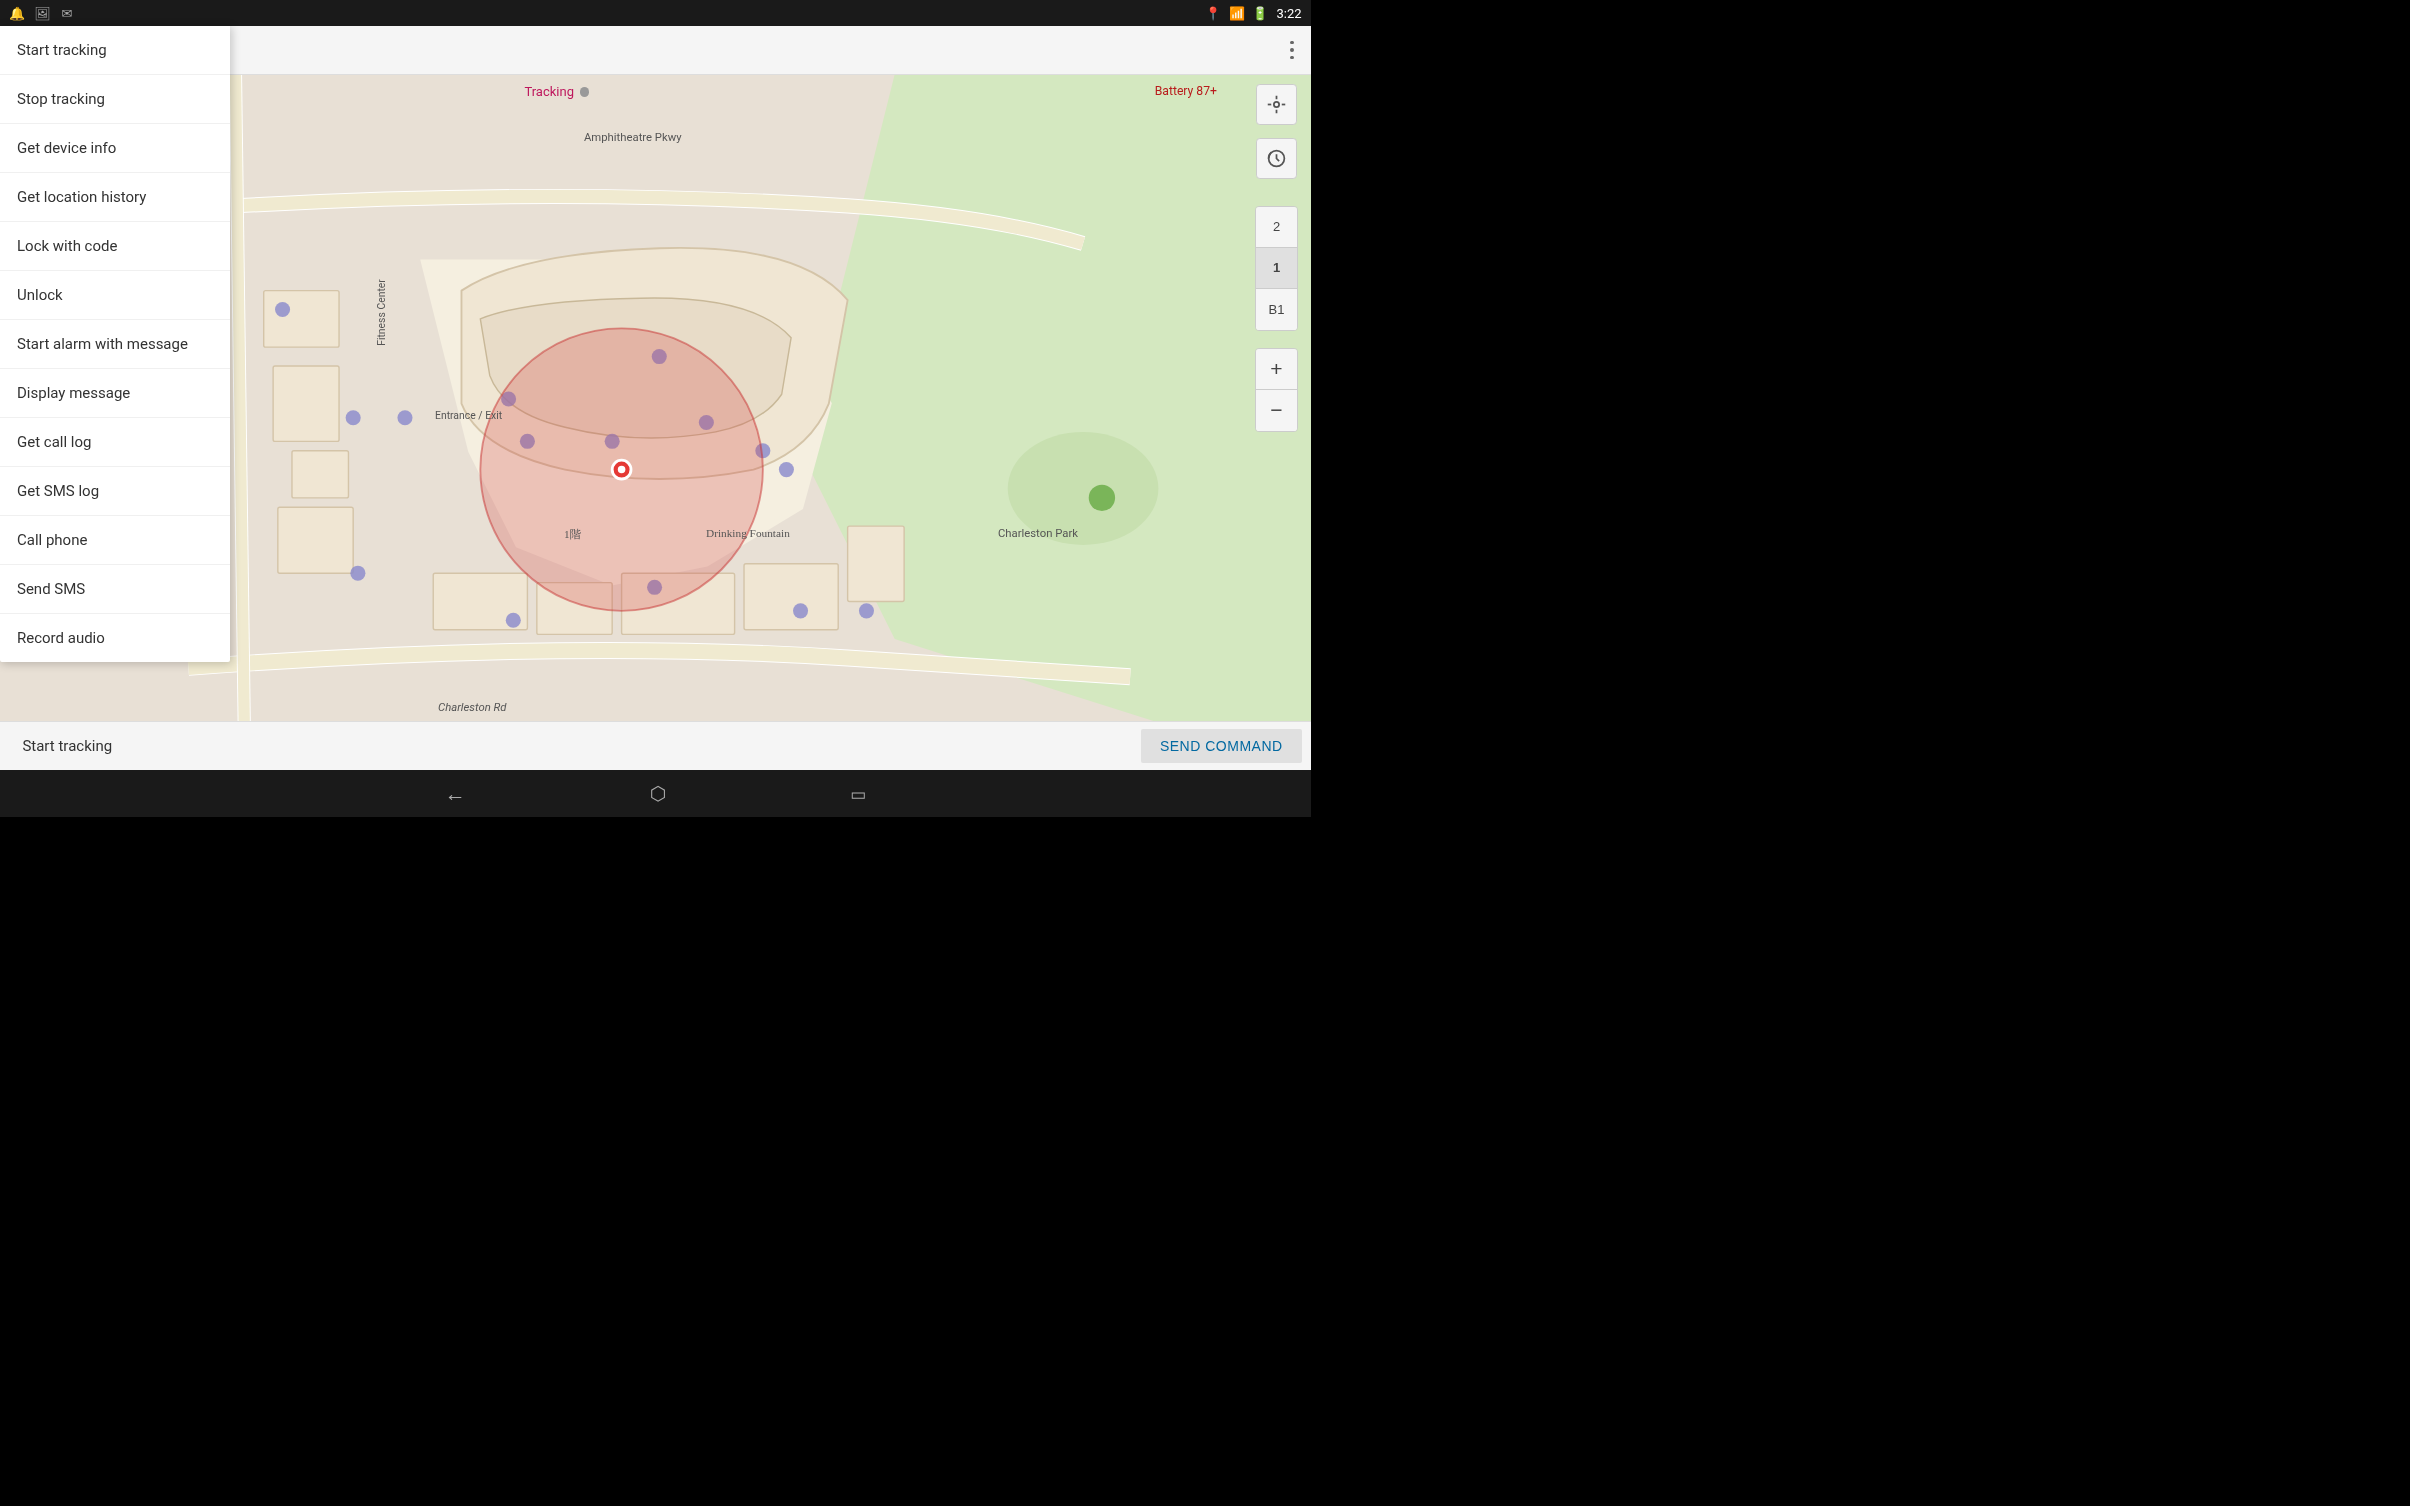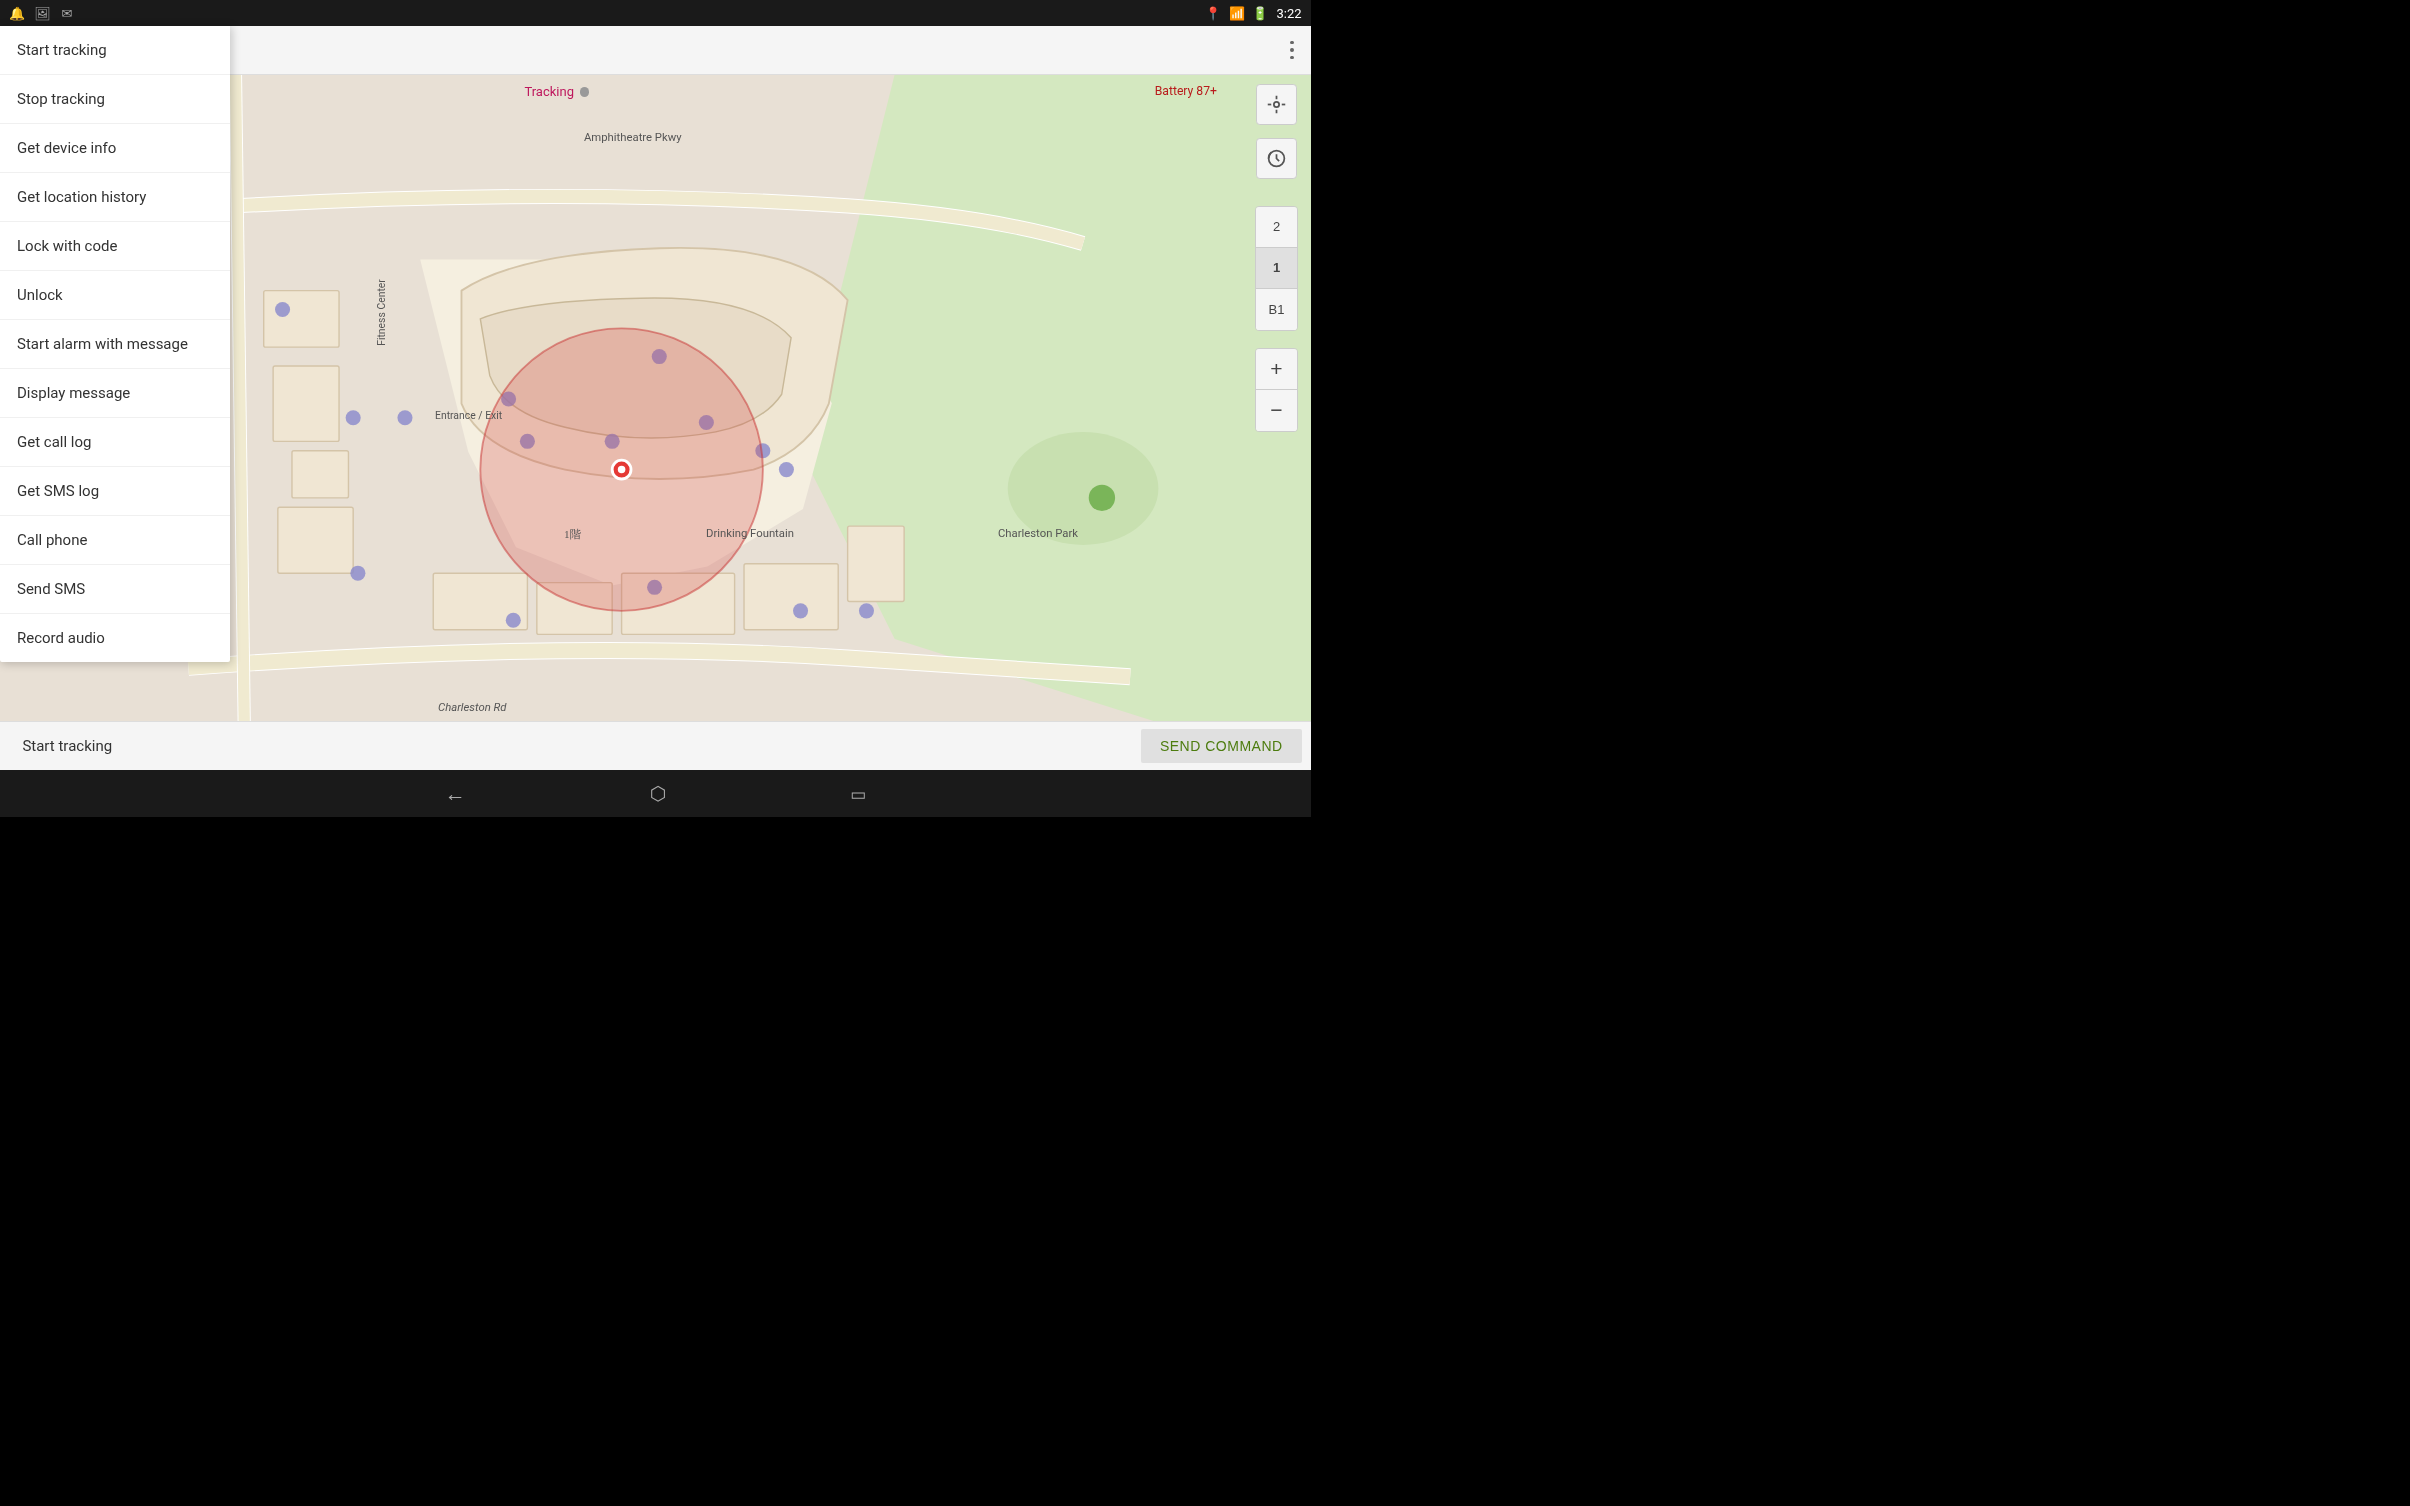--- a/index.html
+++ b/index.html
@@ -269,21 +269,21 @@
       padding: 0 9.4px;
       border-top: 0.9px solid #ddd;
       z-index: 60;
     }
 
     #send-command-btn {
       background: #e0e0e0;
       border: none;
       padding: 9.4px 19px;
       font-size: 14px;
-      color: #4d7c0f;
+      color: #0369a1;
       cursor: pointer;
       border-radius: 1.9px;
       text-transform: uppercase;
       letter-spacing: 0.5px;
     }
 
     
     #map-svg {
       position: absolute;
       inset: 0;
@@ -382,21 +382,21 @@
     <circle cx="660" cy="420" r="10" fill="#e53935" stroke="#fff" stroke-width="3"></circle>
     <circle cx="660" cy="420" r="4" fill="#fff"></circle>
 
     <circle cx="1170" cy="450" r="14" fill="#66aa44" opacity="0.8"></circle>
   </svg>
 
   <div class="map-label" style="top:56px; left:584px;">Amphitheatre Pkwy</div>
   <div class="map-label" style="top:231px; left:348px; font-size:10.4px; transform:rotate(-90deg);">Fitness Center</div>
   <div class="map-label" style="top:334px; left:405px; font-size:10.4px;padding-left:30px;">Entrance / Exit</div>
   <div class="map-label" style="top:452px; left:564px; font-size:11.3px;font-family:Liberation Serif, serif;">1階</div>
-  <div class="map-label" style="top:452px; left:706px; font-size:11.3px;">Drinking Fountain</div>
+  <div class="map-label" style="top:452px; left:706px; font-size:11.3px;font-family:Liberation Serif, serif;">Drinking Fountain</div>
   <div class="map-label" style="top:626px; left:438px;font-style:italic;">Charleston Rd</div>
   <div class="map-label" style="top:452px; left:998px;">Charleston Park</div>
 
   <div id="tracking-status">
     <span style="font-size:13px;color:#be185d;">Tracking</span>
     <div class="tracking-dot"></div>
   </div>
 
   <div id="battery-status">Battery 87+</div>
 

